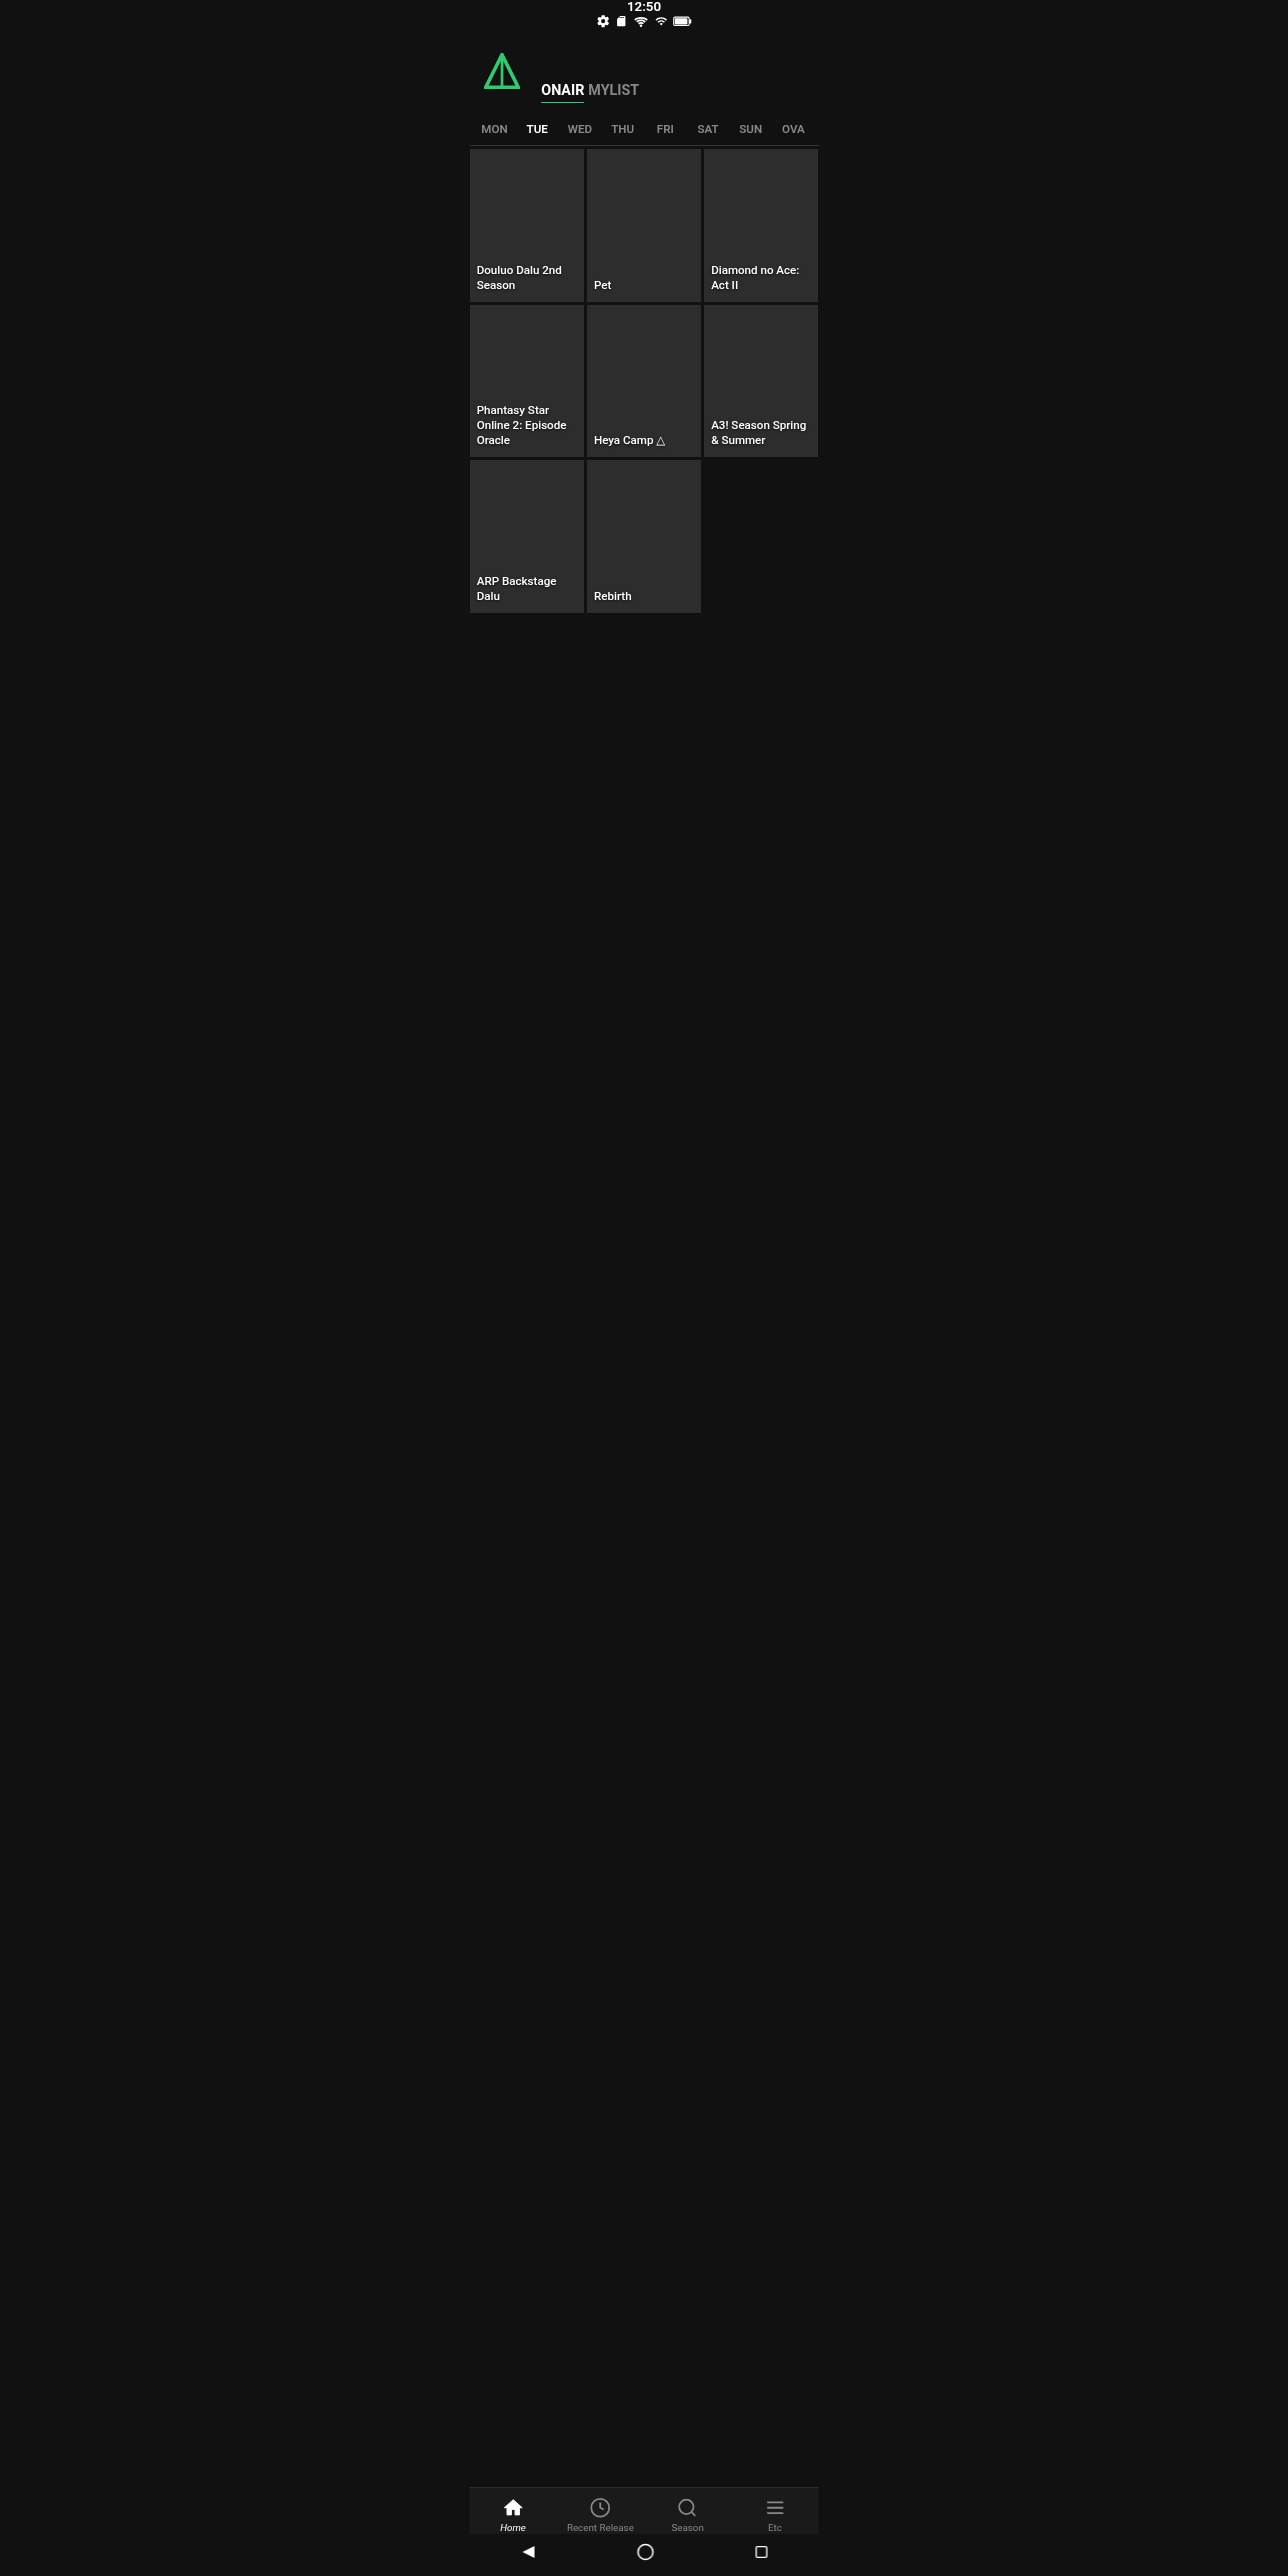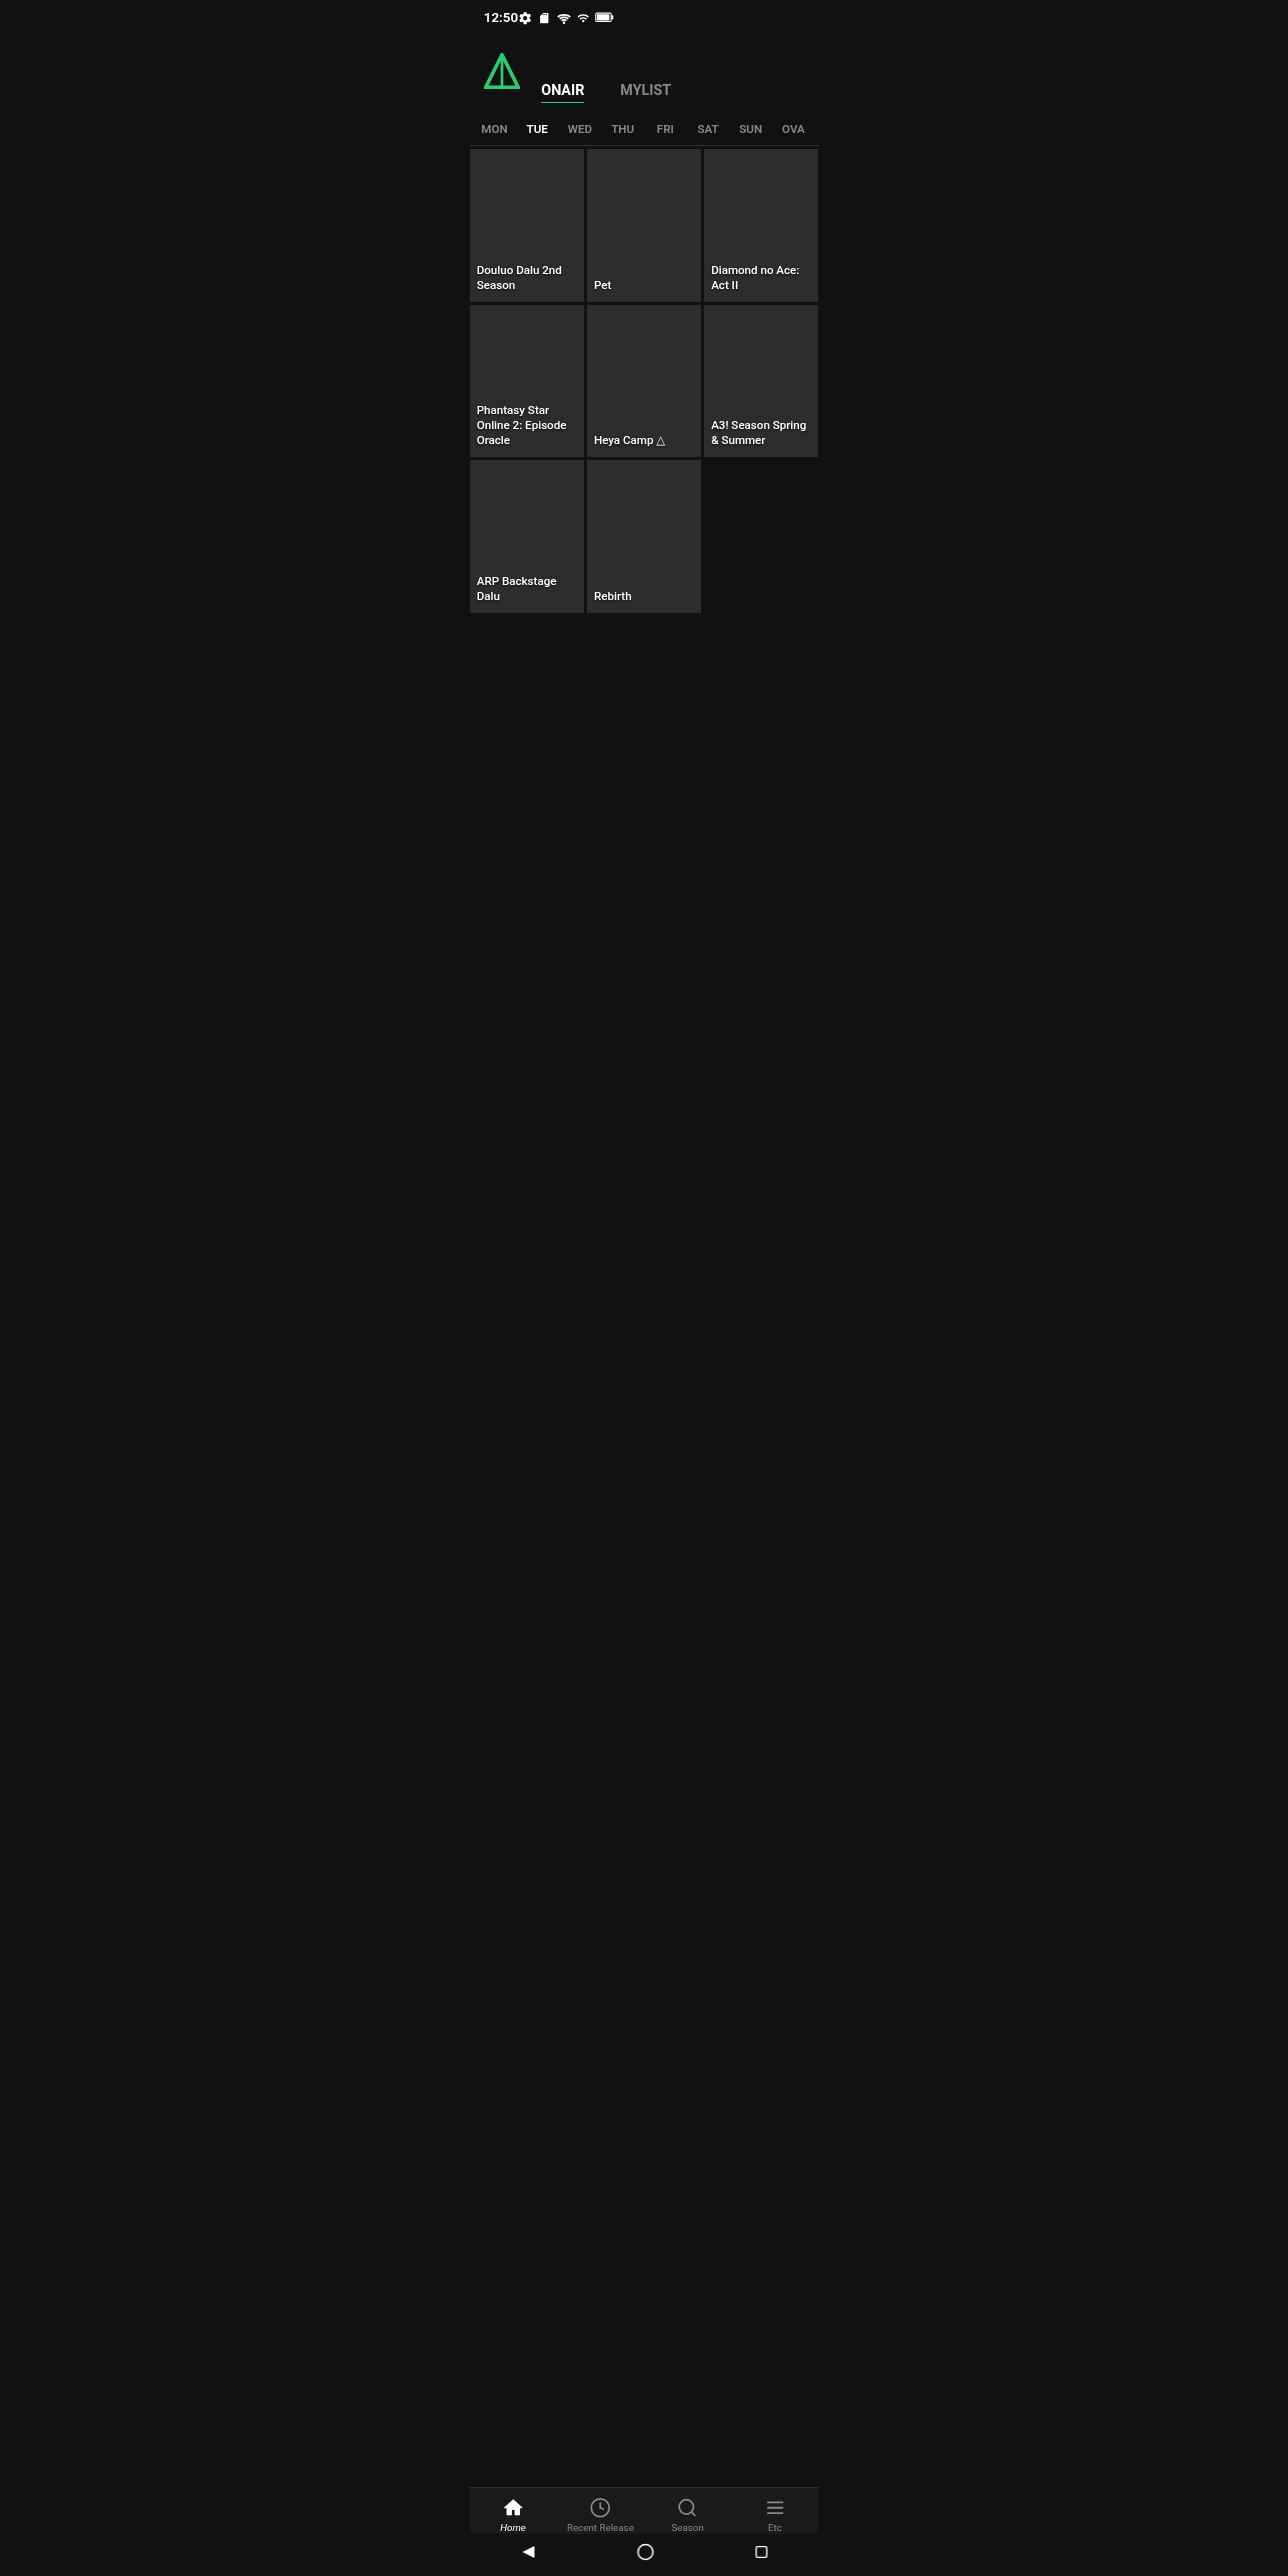--- a/index.html
+++ b/index.html
@@ -11,24 +11,25 @@
       font-family: -apple-system, BlinkMacSystemFont, 'Segoe UI', Roboto, sans-serif;
       width: 349px;
       margin: 0 auto;
       position: relative;
       min-height: 100vh;
     }
 
     
     .status-bar {
       display: flex;
-      justify-content: flex-start;
+      justify-content: flex-end;
       align-items: center;
       padding: 7.2px 14.3px 3.6px;
       height: 32px;
+      flex-direction: column;
     }
     .status-time {
       font-size: 13.4px;
       font-weight: 600;
       color: #fff;
     }
     .status-icons {
       display: flex;
       align-items: center;
       gap: 5.4px;
@@ -43,21 +44,21 @@
       align-items: center;
       padding: 7.2px 14.3px 10.7px;
       gap: 21.5px;
     }
     .logo {
       width: 36px;
       height: 36px;
     }
     .nav-tabs {
       display: flex;
-      gap: 36px;
+      gap: 4px;
       margin-top: 43px;
     }
     .nav-tab {
       font-size: 14.3px;
       font-weight: 700;
       color: #888;
       padding-bottom: 3.6px;
       cursor: pointer;
       border-bottom: 1.8px solid transparent;
     }

